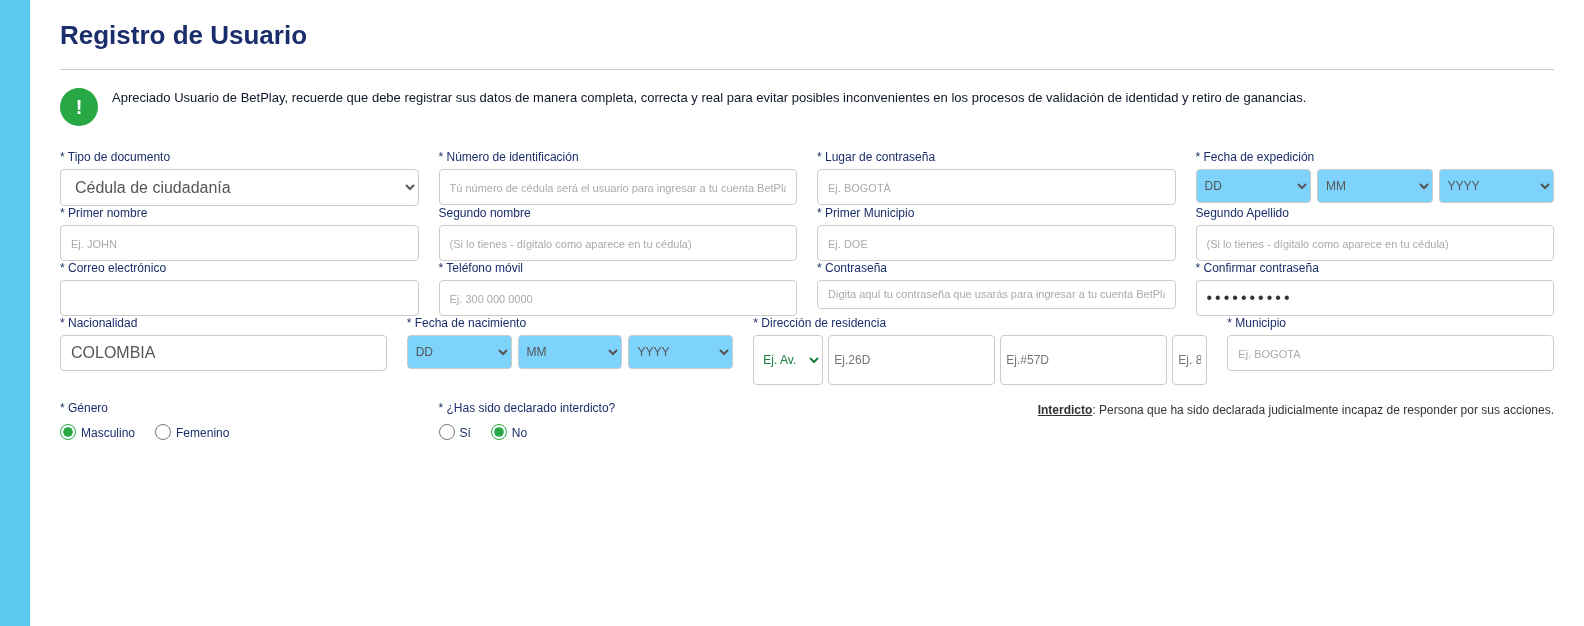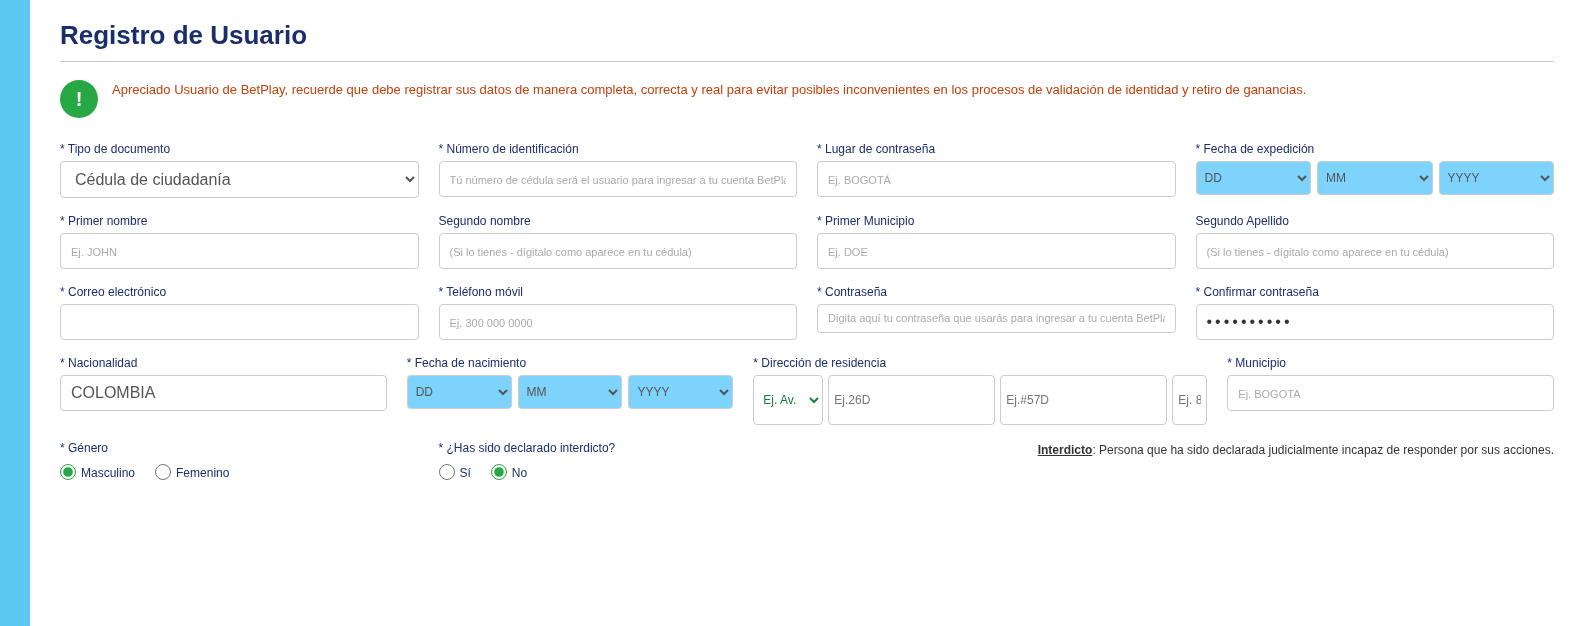--- a/index.html
+++ b/index.html
@@ -17,21 +17,21 @@
     .main-content {
       flex: 1;
       background: #ffffff;
       padding: 20px 30px 20px 30px;
       overflow-y: auto;
     }
     h1 {
       color: #1a2e6b;
       font-size: 26px;
       font-weight: bold;
-      margin-bottom: 10px;
+      margin-bottom: 18px;
     }
     .divider {
       border: none;
       border-top: 1px solid #ccc;
       margin-bottom: 18px;
     }
     .alert-box {
       display: flex;
       align-items: flex-start;
       gap: 14px;
@@ -45,21 +45,21 @@
       display: flex;
       align-items: center;
       justify-content: center;
       color: white;
       font-size: 20px;
       font-weight: bold;
       flex-shrink: 0;
     }
     .alert-text {
       font-size: 13px;
-      color: #c2410c;
+      color: #0f172a;
       line-height: 1.5;
     }
     .form-grid {
       display: grid;
       grid-template-columns: repeat(4, 1fr);
       gap: 16px 20px;
     }
     .form-group {
       display: flex;
       flex-direction: column;
@@ -155,21 +155,20 @@
       text-decoration: underline;
     }
     .bottom-section {
       margin-top: 16px;
       display: grid;
       grid-template-columns: repeat(4, 1fr);
       gap: 16px 20px;
       align-items: start;
     }
     .section-row {
-      margin-top: 16px;
     }
   </style>
 </head>
 <body>
 
 <div class="left-bar"></div>
 <div class="main-content">
 
   <h1>Registro de Usuario</h1>
   <hr class="divider">

